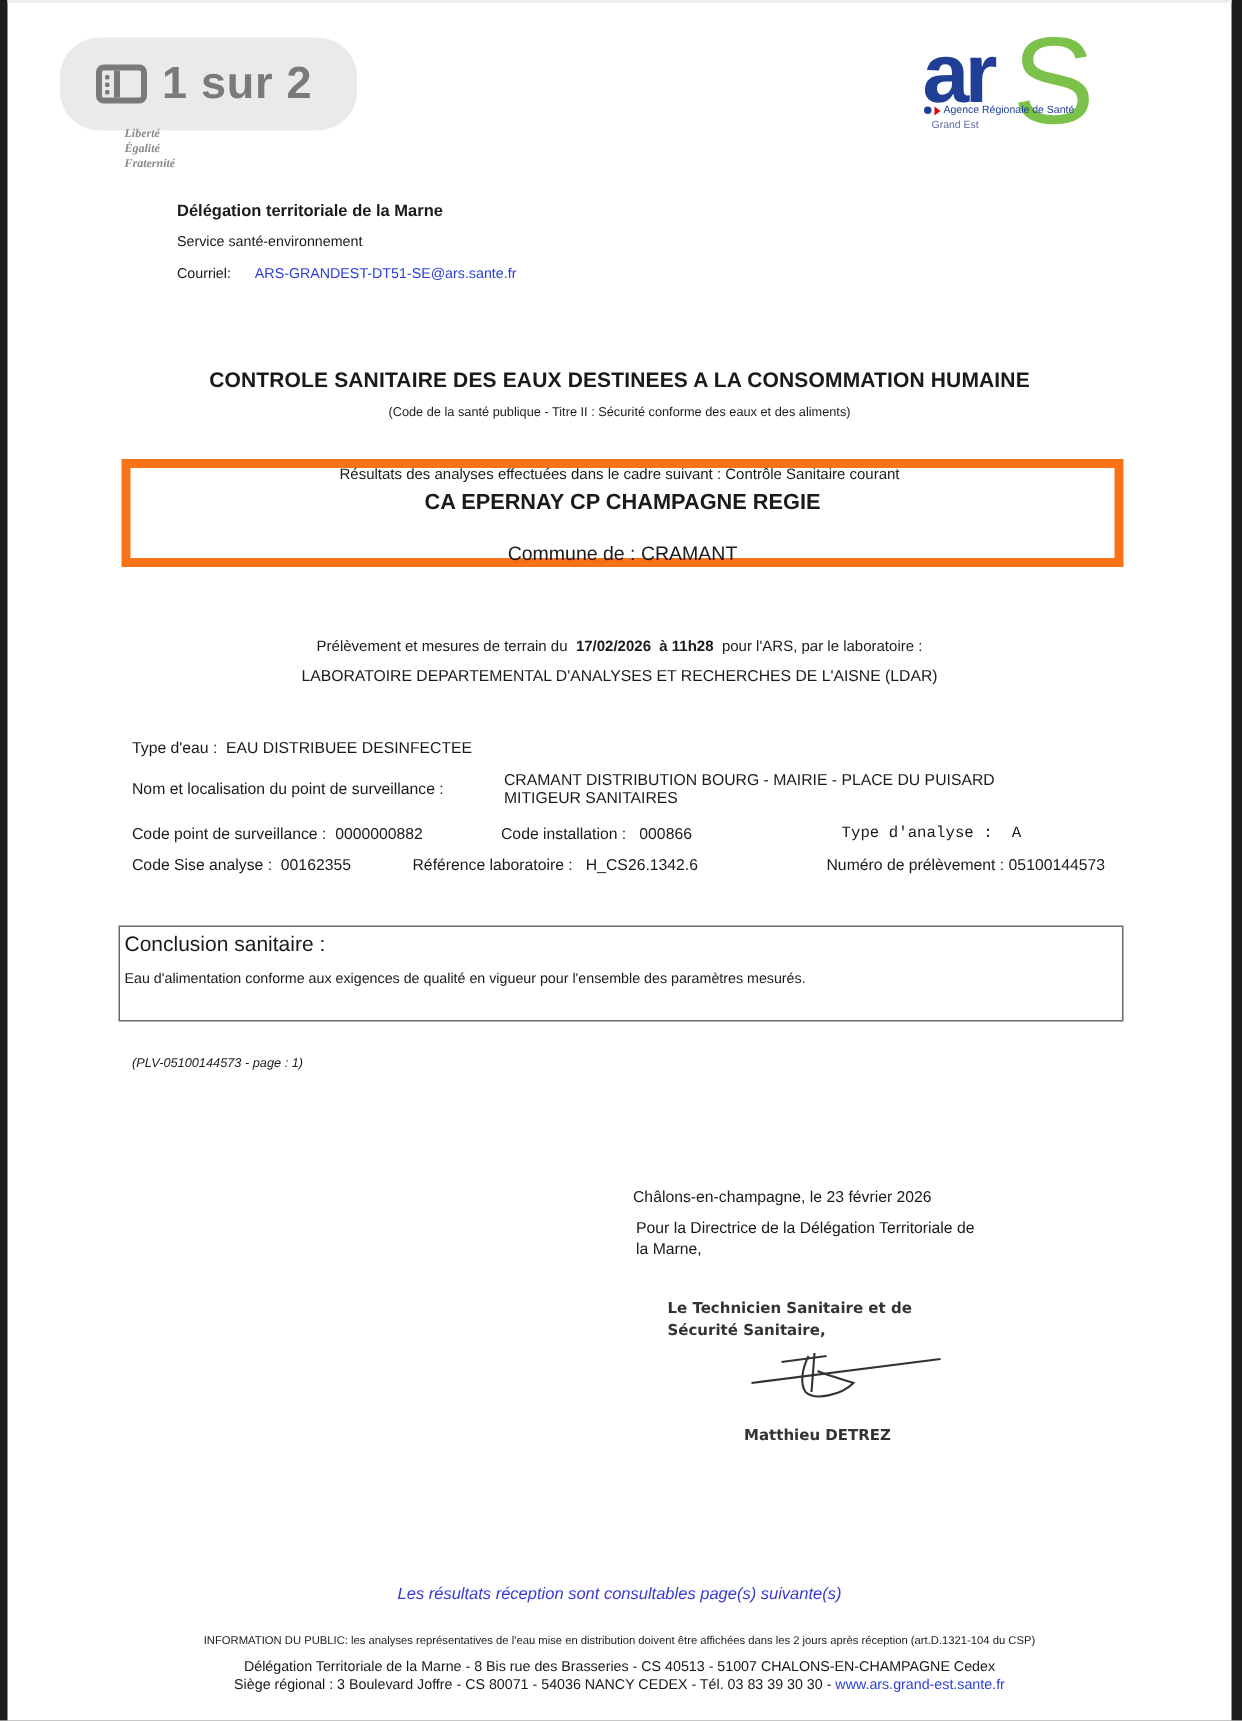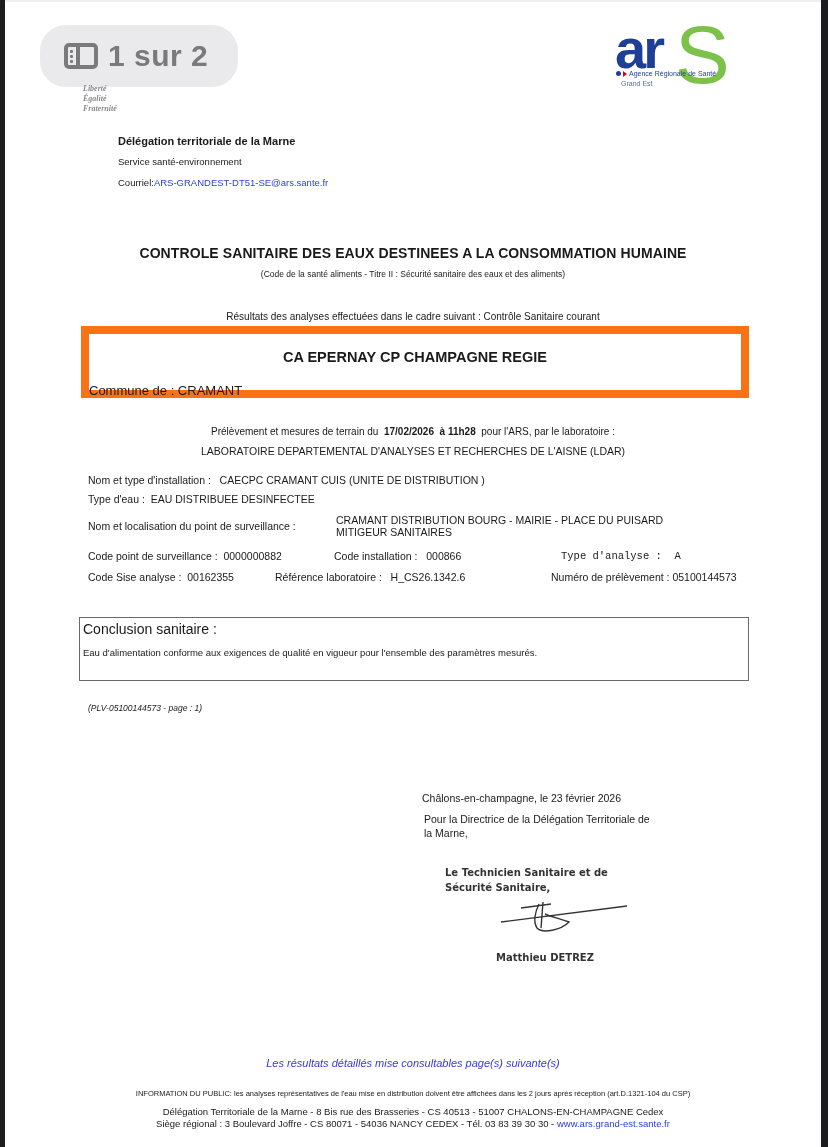--- a/index.html
+++ b/index.html
@@ -53,33 +53,33 @@
     position: absolute; left: 1px; top: 40px; font-size: 7px; color: #1f3f96; white-space: nowrap;
     display: flex; align-items: center; gap: 2px;
   }
   .ars-logo .dot-blue { width: 5px; height: 5px; border-radius: 50%; background: #1f3f96; display: inline-block; }
   .ars-logo .dot-red { width: 0; height: 0; border-left: 4px solid #e1000f; border-top: 3px solid transparent; border-bottom: 3px solid transparent; display: inline-block; }
   .ars-logo .region { position: absolute; left: 6px; top: 50px; font-size: 7px; color: #5c6fa8; }
 
   .dt-title { left: 113px; top: 133px; font-size: 11px; font-weight: bold; }
   .dt-service { left: 113px; top: 154px; font-size: 9.5px; }
   .dt-mail { left: 113px; top: 175px; font-size: 9.5px; }
-  .dt-mail a { color: #2a3fd6; text-decoration: none; }
+  .dt-mail a { color: #2a3fd6; text-decoration: none; margin-left: 16px; }
 
   .center { left: 0; width: 100%; text-align: center; }
   .main-title { top: 243px; font-size: 14px; font-weight: bold; letter-spacing: 0.1px; }
   .subtitle { top: 267px; font-size: 8.5px; }
   .context { top: 309px; font-size: 10px; }
 
   .entity-box {
-    position: absolute; left: 76px; top: 324px; width: 668px; height: 72px;
-    border: 8px solid #f97316; box-sizing: border-box;
+    position: absolute; left: 76px; top: 304px; width: 668px; height: 72px;
+    border: 6px solid #f97316; box-sizing: border-box;
   }
   .entity-name { position: absolute; left: 0; width: 100%; text-align: center; top: 15px; font-size: 14.5px; font-weight: bold; }
-  .entity-commune { position: absolute; left: 0; width: 100%; text-align: left; top: 49px; font-size: 13px; }
+  .entity-commune { position: absolute; left: 0; width: 100%; text-align: center; top: 49px; font-size: 13px; }
 
   .prelev { top: 424px; font-size: 10px; }
   .prelev b { font-weight: bold; }
   .labo { top: 443px; font-size: 10.5px; }
 
   .row { position: absolute; font-size: 10.5px; white-space: nowrap; }
 
   .concl-box {
     position: absolute; left: 74px; top: 615px; width: 670px; height: 64px;
     border: 1px solid #6a6a6a; box-sizing: border-box;
@@ -132,40 +132,36 @@
     <span class="region">Grand Est</span>
   </div>
 
   <div class="abs dt-title">Délégation territoriale de la Marne</div>
   <div class="abs dt-service">Service santé-environnement</div>
   <div class="abs dt-mail">
     <span>Courriel:</span><a>ARS-GRANDEST-DT51-SE@ars.sante.fr</a>
   </div>
 
   <div class="abs center main-title">CONTROLE SANITAIRE DES EAUX DESTINEES A LA CONSOMMATION HUMAINE</div>
-  <div class="abs center subtitle">(Code de la santé aliments - Titre II : Sécurité sanitaire des eaux et des aliments)</div>
+  <div class="abs center subtitle">(Code de la santé publique - Titre II : Sécurité conforme des eaux et des aliments)</div>
   <div class="abs center context">Résultats des analyses effectuées dans le cadre suivant : Contrôle Sanitaire courant</div>
 
   <div class="entity-box">
     <div class="entity-name">CA EPERNAY CP CHAMPAGNE REGIE</div>
     <div class="entity-commune">Commune de : CRAMANT</div>
   </div>
 
   <div class="abs center prelev">
     <span>Prélèvement et mesures de terrain du</span>&nbsp;
     <b>17/02/2026</b>&nbsp;
     <b>à 11h28</b>&nbsp;
     <span>pour l'ARS, par le laboratoire :</span>
   </div>
   <div class="abs center labo">LABORATOIRE DEPARTEMENTAL D'ANALYSES ET RECHERCHES DE L'AISNE (LDAR)</div>
 
-  <div class="row" style="left:83px; top:472px;">
-    <span>Nom et type d'installation :</span>&nbsp;&nbsp;
-    <span>CAECPC CRAMANT CUIS (UNITE DE DISTRIBUTION )</span>
-  </div>
   <div class="row" style="left:83px; top:491px;">
     <span>Type d'eau :</span>&nbsp;
     <span>EAU DISTRIBUEE DESINFECTEE</span>
   </div>
   <div class="row" style="left:83px; top:518px;">
     <span>Nom et localisation du point de surveillance</span> :
   </div>
   <div class="row" style="left:331px; top:512px; line-height:12px;">
     <div>CRAMANT DISTRIBUTION BOURG - MAIRIE - PLACE DU PUISARD</div>
     <div>MITIGEUR SANITAIRES</div>
@@ -212,19 +208,19 @@
     <div>Sécurité Sanitaire,</div>
   </div>
   <svg class="signature" viewBox="0 0 130 36">
     <path d="M2 24 L128 8" stroke="#333" stroke-width="1.4" fill="none"></path>
     <path d="M22 10 L52 6" stroke="#333" stroke-width="1.4" fill="none"></path>
     <path d="M40 6 C36 14 34 24 38 30 C44 36 62 32 70 24 C58 20 50 18 46 16" stroke="#333" stroke-width="1.4" fill="none"></path>
     <path d="M44 4 L42 30" stroke="#333" stroke-width="1.4" fill="none"></path>
   </svg>
   <div class="abs sign-name">Matthieu DETREZ</div>
 
-  <div class="abs center next-pages">Les résultats détaillés mise consultables page(s) suivante(s)</div>
+  <div class="abs center next-pages">Les résultats réception sont consultables page(s) suivante(s)</div>
   <div class="abs center public-info">INFORMATION DU PUBLIC: les analyses représentatives de l'eau mise en distribution doivent être affichées dans les 2 jours après réception (art.D.1321-104 du CSP)</div>
   <div class="abs center footer1">Délégation Territoriale de la Marne - 8 Bis rue des Brasseries - CS 40513 - 51007 CHALONS-EN-CHAMPAGNE Cedex</div>
   <div class="abs center footer2">
     <span>Siège régional : 3 Boulevard Joffre - CS 80071 - 54036 NANCY CEDEX - Tél. 03 83 39 30 30 - </span><a>www.ars.grand-est.sante.fr</a>
   </div>
 </div>
 
 </body></html>

